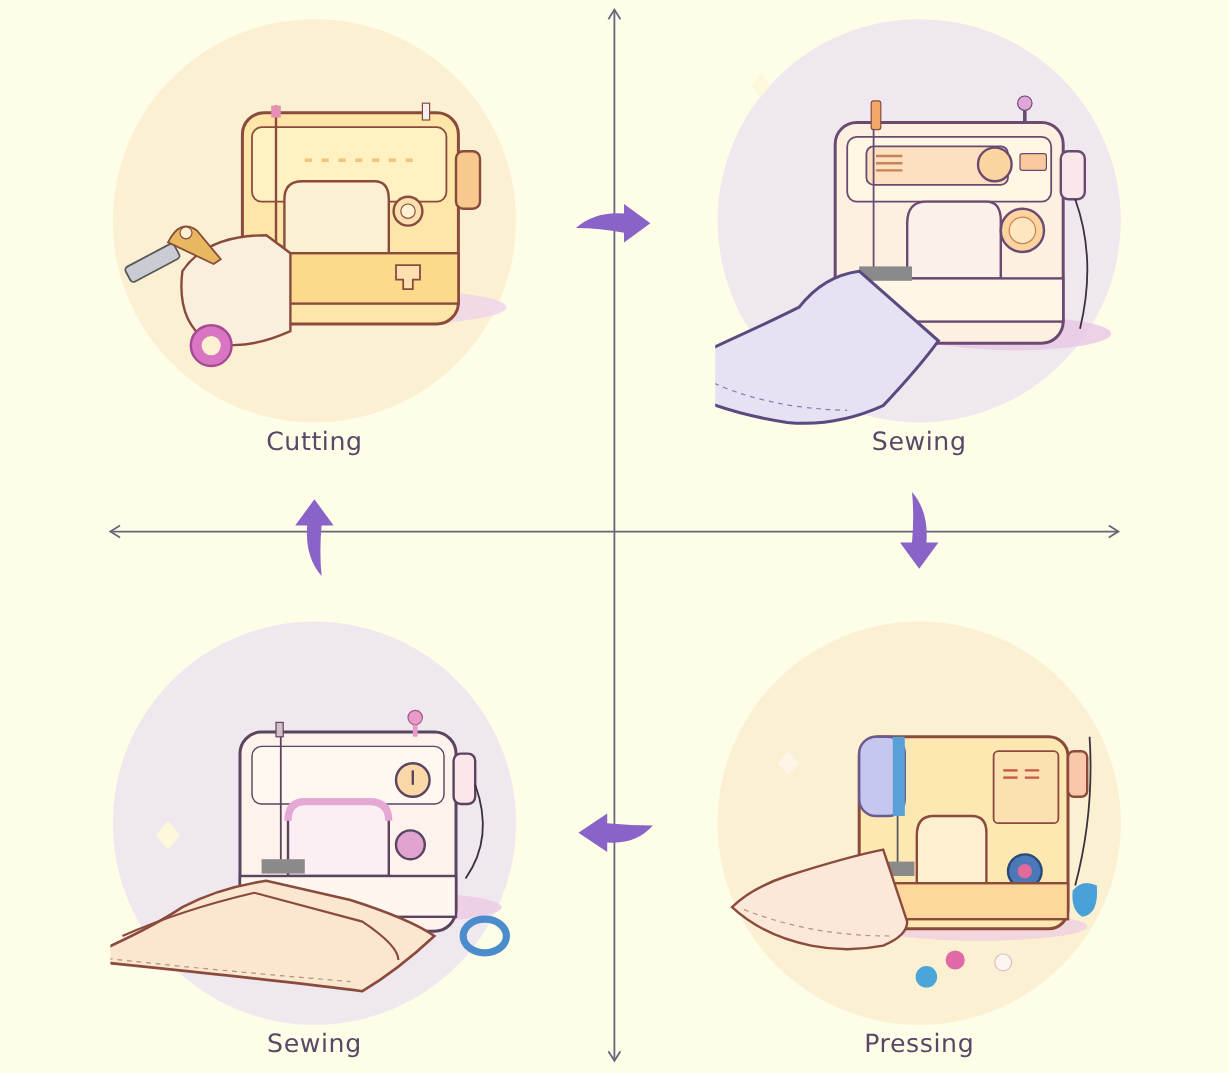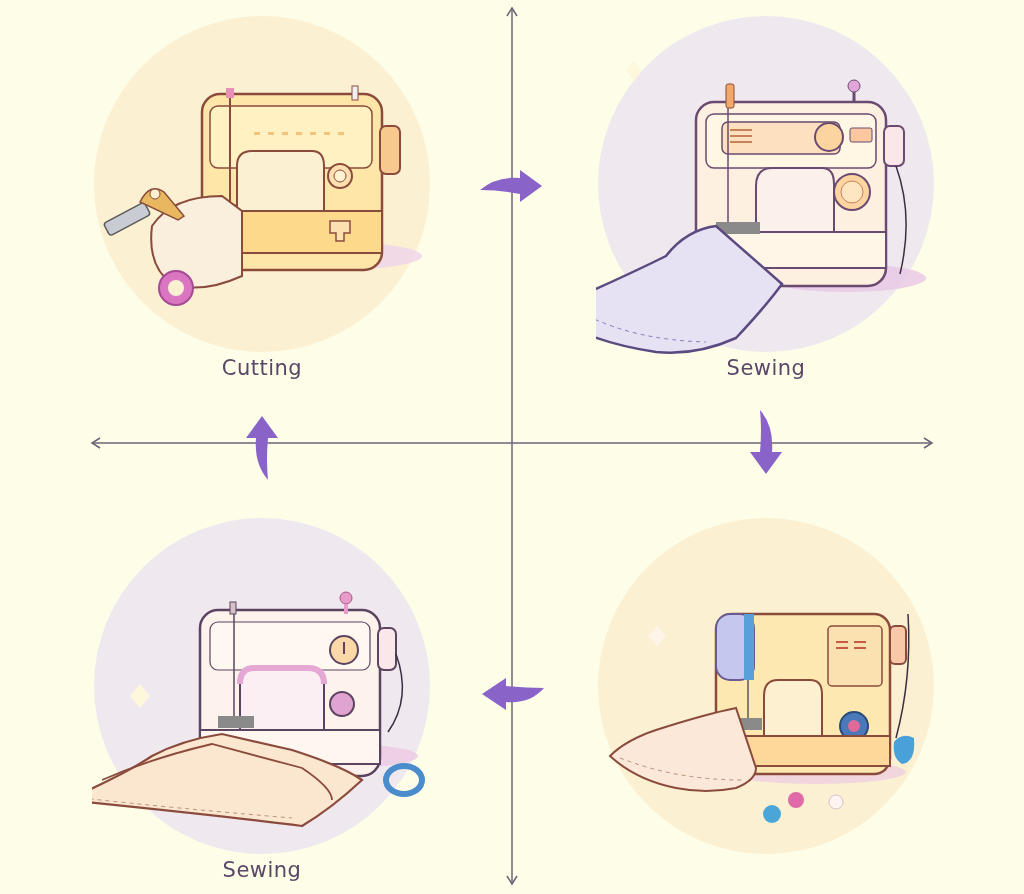--- a/index.html
+++ b/index.html
@@ -168,20 +168,21 @@
       <path d="M312 96 Q316 160 300 220" stroke="#3c3040" stroke-width="1.5" fill="none"></path>
       <path d="M298 224 Q306 214 318 220 Q320 244 306 246 Q296 240 298 224 Z" fill="#4aa0d8"></path>
 
       <path d="M140 190 Q110 196 60 212 Q30 222 14 238 Q40 262 80 270 Q110 276 140 270 Q160 262 160 250 Z" fill="#fbe8d8" stroke="#8a4b3c" stroke-width="2"></path>
       <path d="M24 240 Q80 262 146 262" stroke="#b8907a" stroke-dasharray="4 4" fill="none"></path>
 
       <circle cx="176" cy="296" r="9" fill="#4aa6d8"></circle>
       <circle cx="200" cy="282" r="8" fill="#e06aa8"></circle>
       <circle cx="240" cy="284" r="7" fill="#fdf5f0" stroke="#d8c0c8"></circle>
     </svg>
+    <div class="label" style="top:340px;">Pressing</div>
   </div>
 
   <svg class="arrow" style="left:478px; top:168px;" width="70" height="40">
     <path d="M2 22 Q18 8 42 10 L42 2 L64 18 L42 34 L42 26 Q22 22 2 22 Z" fill="#8a63c8"></path>
   </svg>
   <svg class="arrow" style="left:748px; top:406px;" width="40" height="70">
     <path d="M12 4 Q26 20 24 46 L34 46 L18 68 L2 46 L12 46 Q14 24 12 4 Z" fill="#8a63c8"></path>
   </svg>
   <svg class="arrow" style="left:478px; top:674px;" width="70" height="40">
     <path d="M66 14 Q52 30 28 28 L28 36 L4 20 L28 4 L28 12 Q48 14 66 14 Z" fill="#8a63c8"></path>

